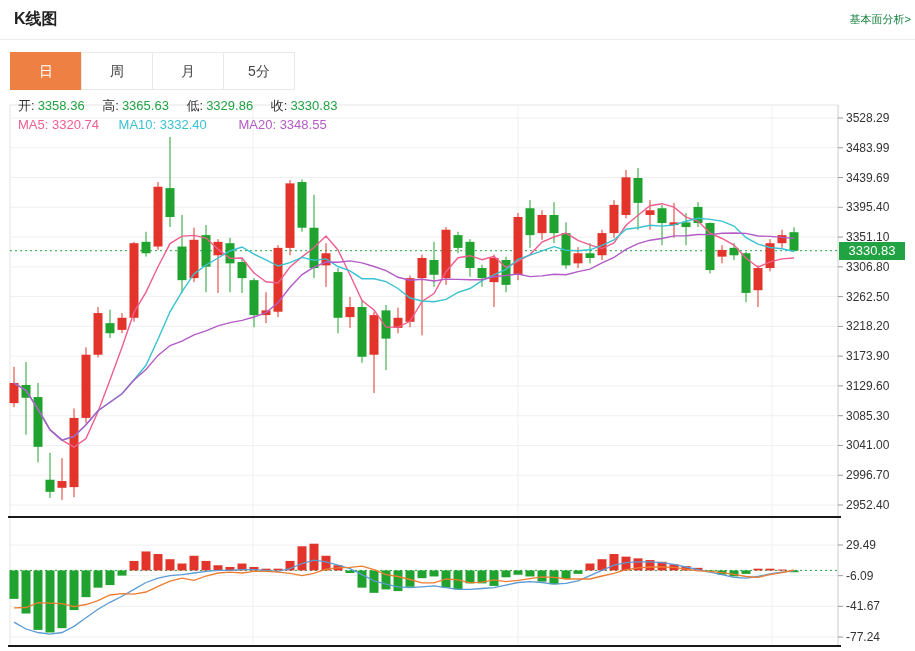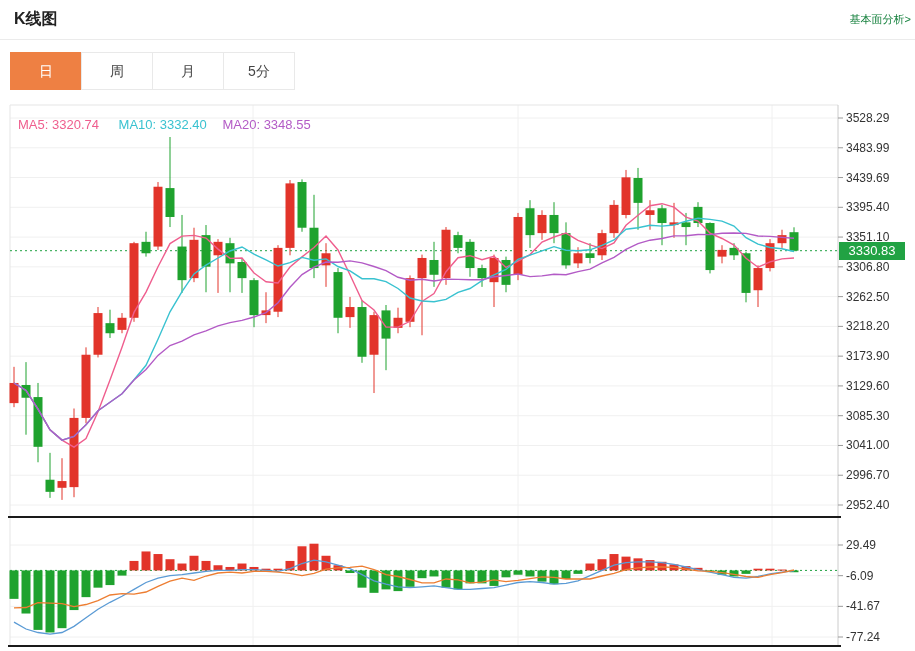--- a/index.html
+++ b/index.html
@@ -12,21 +12,21 @@
   .tab{width:70px;height:36px;line-height:36px;text-align:center;font-size:14px;color:#444;
        background:#fff;border:1px solid #e9e9e9;margin-left:-1px;cursor:pointer;}
   .tab:first-child{margin-left:0;}
   .tab.selected{background:var(--accent);border-color:var(--accent);color:#fff;}
   svg{position:absolute;left:0;top:0;font-family:inherit;}
   .overlay{position:absolute;font-size:13px;white-space:nowrap;z-index:3;pointer-events:none;}
   .lbl{color:#333;margin-right:3px;}
   .grp{margin-right:14px;}
   .val-green{color:var(--green);}
   .ma5{color:var(--ma5);margin-right:16px;}
-  .ma10{color:var(--ma10);margin-right:12px;text-align:right;}
+  .ma10{color:var(--ma10);margin-right:28px;text-align:right;}
   .ma20{color:var(--ma20);}
   .macd-l{color:var(--green);margin-right:16px;}
   .diff-l{color:var(--diff);margin-right:16px;}
   .dea-l{color:var(--dea);}
   .price-tag{position:absolute;left:839px;width:66px;height:18px;line-height:18px;text-align:center;
              background:var(--green);color:#fff;font-size:13px;z-index:4;}
 </style>
 </head>
 <body>
 
@@ -315,20 +315,26 @@
         <text x="846" y="579.6695399606483">-6.09</text>
         <line x1="838" x2="843" y1="606.3390799212967" y2="606.3390799212967" stroke="#999"></line>
         <text x="846" y="610.3390799212967">-41.67</text>
         <line x1="838" x2="843" y1="637" y2="637" stroke="#999"></line>
         <text x="846" y="641">-77.24</text>
       </g>
       <line x1="8" x2="841" y1="517" y2="517" stroke="#1a1a1a" stroke-width="2"></line>
       <line x1="8" x2="841" y1="646" y2="646" stroke="#1a1a1a" stroke-width="2"></line>
     </svg>
 
+  <div class="overlay" style="left:18px;top:97px;">
+    <span class="grp"><span class="lbl">开:</span><span class="val-green">3358.36</span></span>
+    <span class="grp"><span class="lbl">高:</span><span class="val-green">3365.63</span></span>
+    <span class="grp"><span class="lbl">低:</span><span class="val-green">3329.86</span></span>
+    <span class="grp"><span class="lbl">收:</span><span class="val-green">3330.83</span></span>
+  </div>
 
   <div class="overlay" style="left:18px;top:117px;">
     <span class="ma5"><span>MA5:</span> <span>3320.74</span></span>
     <span class="ma10"><span>MA10:</span> <span>3332.40</span></span>
     <span class="ma20"><span>MA20:</span> <span>3348.55</span></span>
   </div>
 
 
   <div class="price-tag" id="price-tag" style="top: 242px;">3330.83</div>
 

